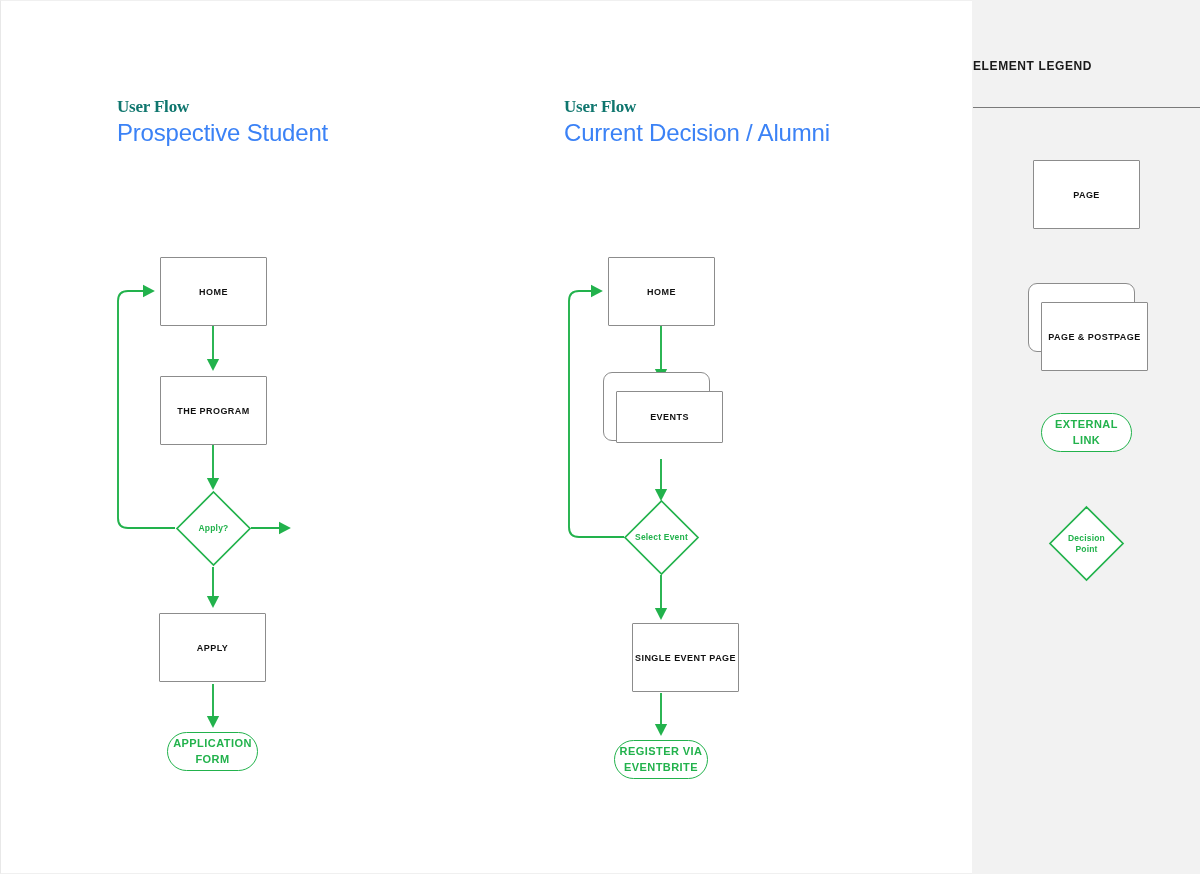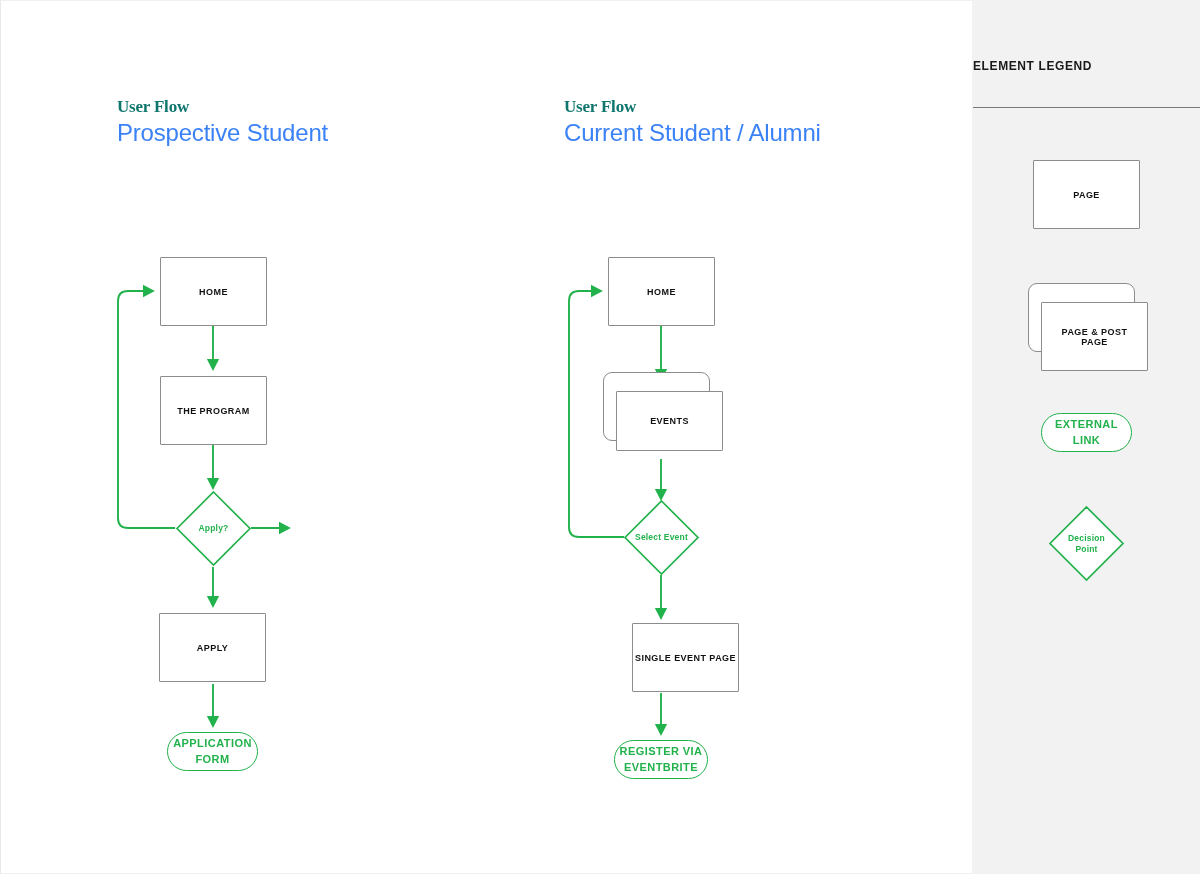--- a/index.html
+++ b/index.html
@@ -213,30 +213,30 @@
       <span>APPLY</span>
     </div>
 
     <div class="node node-link" style="left:166px; top:731px; width:91px; height:39px; flex-direction:column;">
       <span>APPLICATION</span>
       <span>FORM</span>
     </div>
 
     <div class="flow-heading" style="left:563px; top:96px;">
       <span class="h-main">User Flow</span>
-      <span class="h-sub">Current Student / Alumni</span>
+      <span class="h-sub">Current Decision / Alumni</span>
     </div>
 
     <div class="node node-page" style="left:607px; top:256px; width:107px; height:69px;">
       <span>HOME</span>
     </div>
 
     <div style="position:absolute; left:602px; top:371px; width:120px; height:88px;">
       <div class="node-stack-back" style="left:0; top:0; width:107px; height:69px;"></div>
-      <div class="node node-page" style="left:13px; top:19px; width:107px; height:60px;">
+      <div class="node node-page" style="left:13px; top:19px; width:107px; height:52px;">
         <span>EVENTS</span>
       </div>
     </div>
 
     <div class="node node-decision" style="left:622px; top:498px; width:77px; height:77px;">
       <svg class="diamond-svg" width="77" height="77" viewBox="0 0 77 77">
         <path d="M38.5,2 L75,38.5 L38.5,75 L2,38.5 Z" fill="#ffffff" stroke="#22b24c" stroke-width="1.7"></path>
       </svg>
       <span class="dtext">Select Event</span>
     </div>
@@ -256,21 +256,21 @@
 
     <div class="legend-title">ELEMENT LEGEND</div>
     <div class="legend-divider"></div>
 
     <div class="node node-page" style="left:60px; top:160px; width:107px; height:69px;">
       <span>PAGE</span>
     </div>
 
     <div style="position:absolute; left:55px; top:283px; width:120px; height:88px;">
       <div class="node-stack-back" style="left:0; top:0; width:107px; height:69px;"></div>
-      <div class="node node-page" style="left:13px; top:19px; width:107px; height:69px; flex-direction:column;">
+      <div class="node node-page" style="left:13px; top:19px; width:107px; height:69px; flex-direction:row;">
         <span>PAGE &amp; POST</span>
         <span>PAGE</span>
       </div>
     </div>
 
     <div class="node node-link" style="left:68px; top:413px; width:91px; height:39px; flex-direction:column;">
       <span>EXTERNAL</span>
       <span>LINK</span>
     </div>
 

